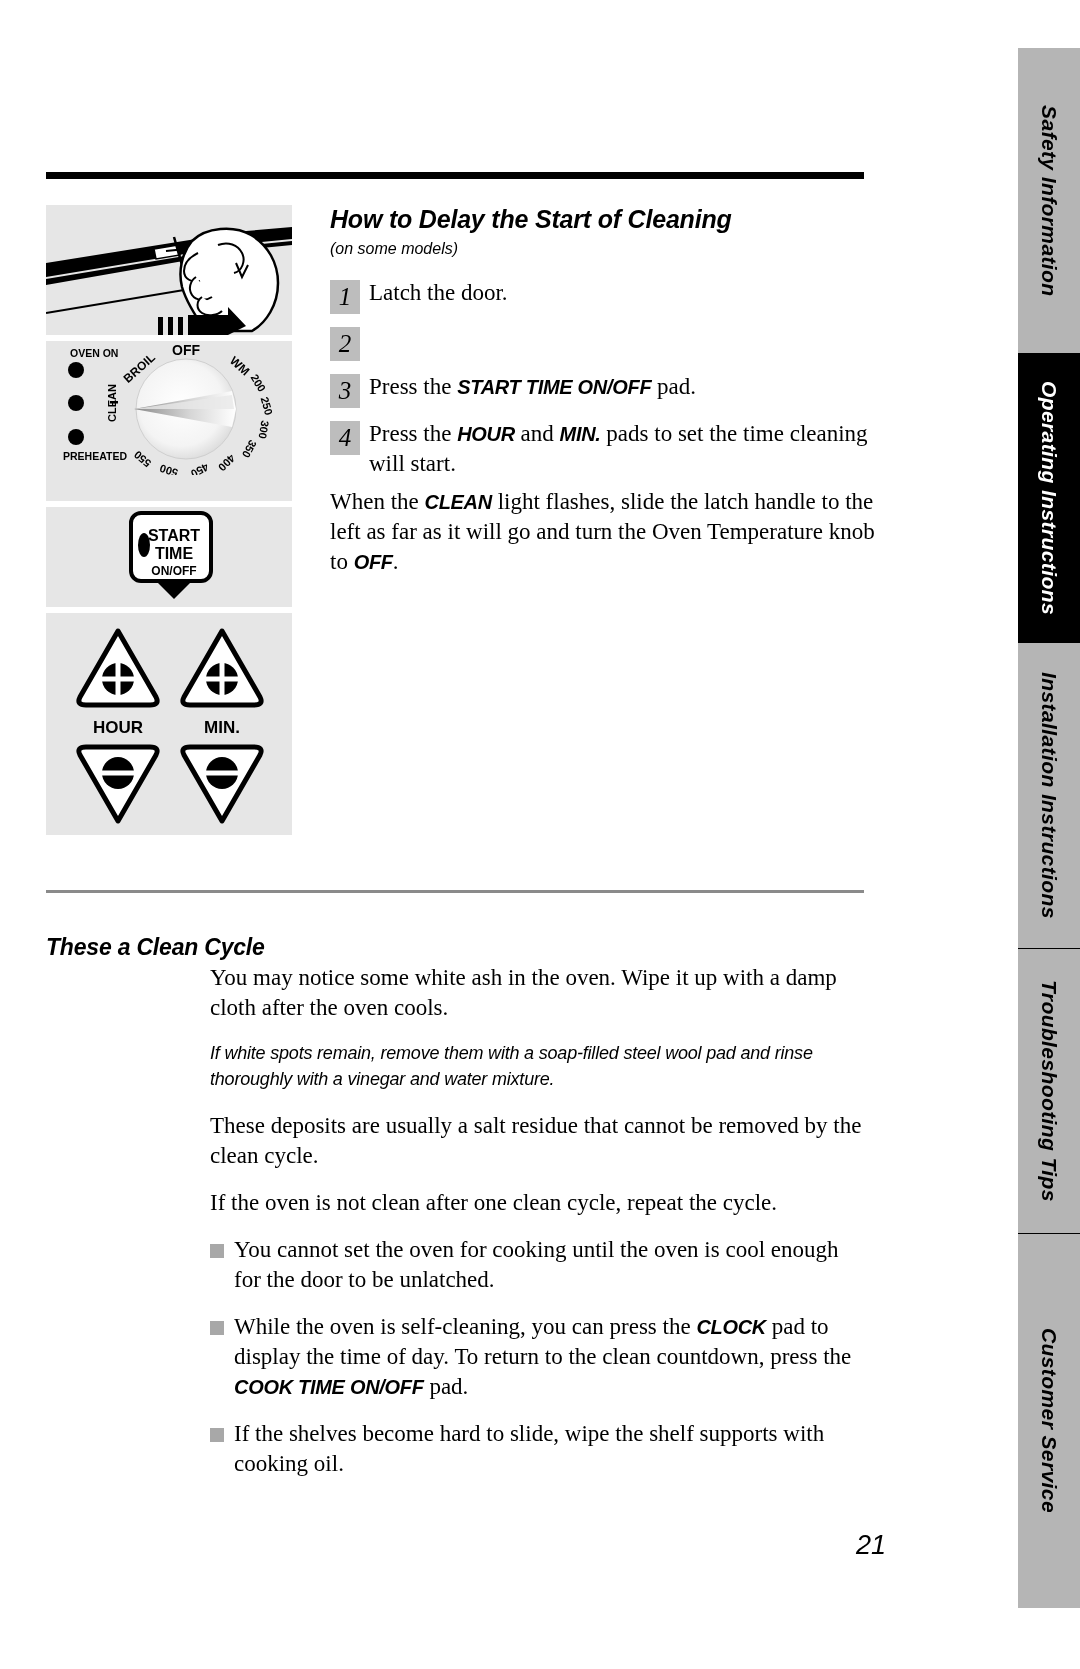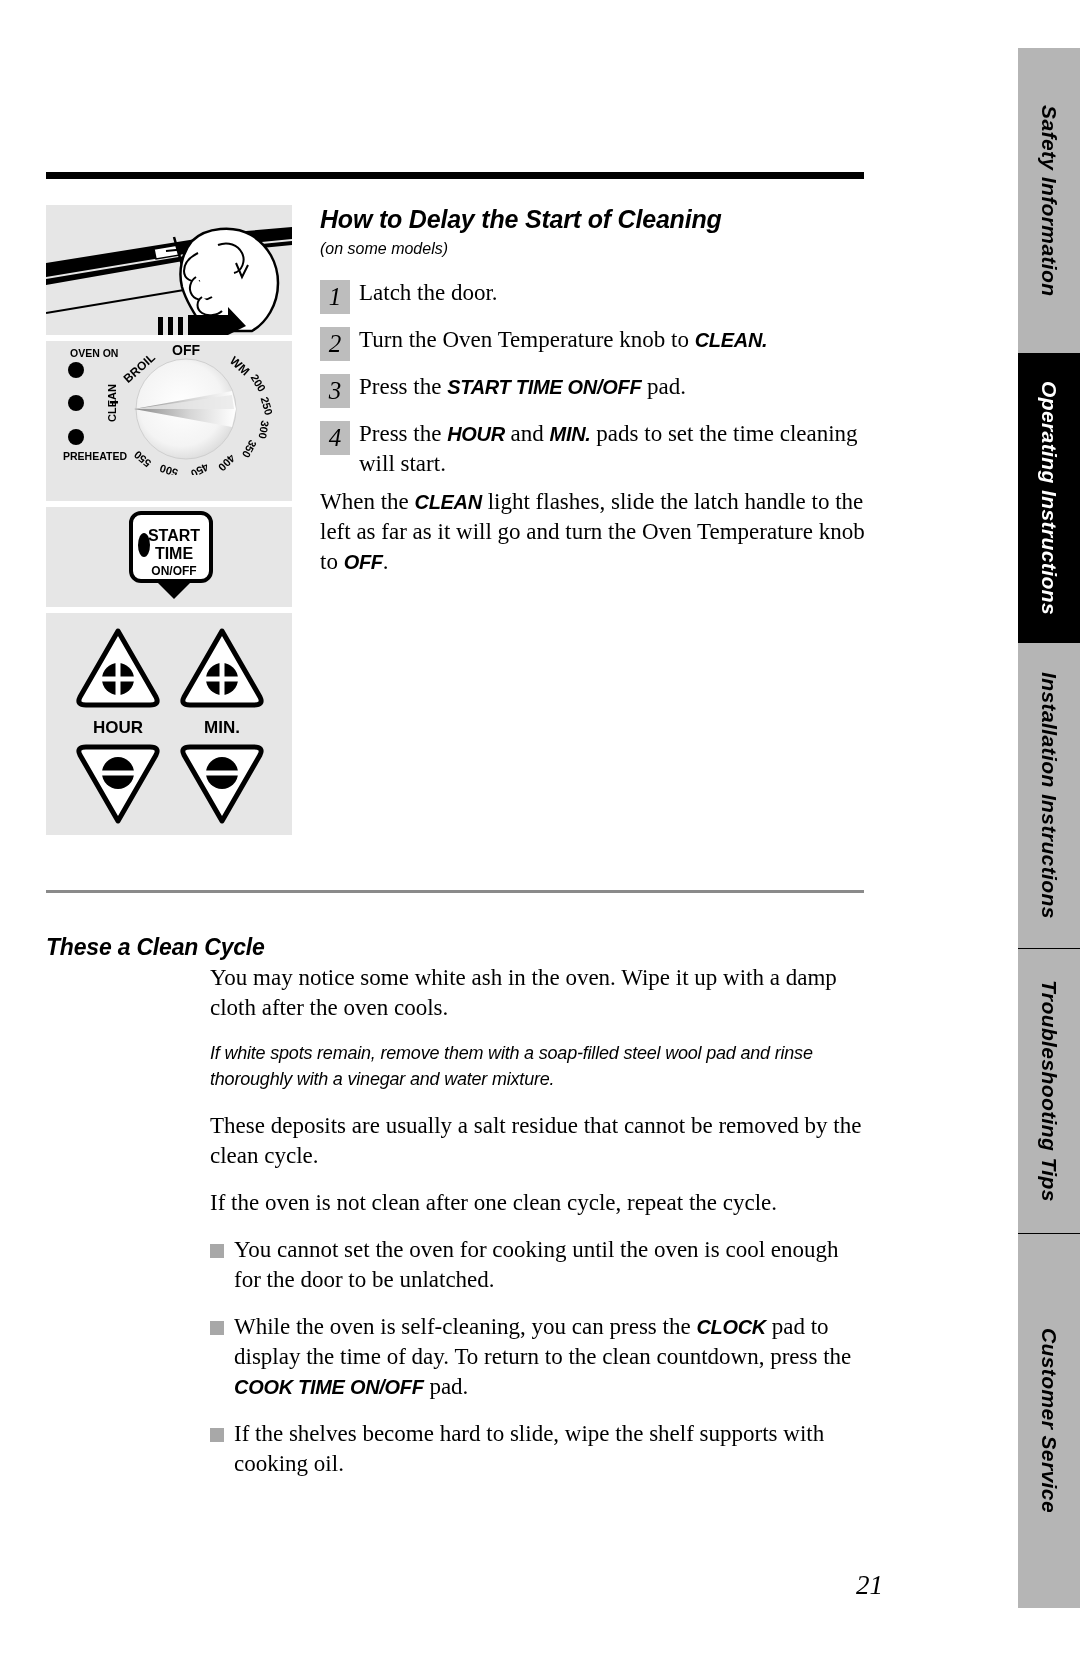--- a/index.html
+++ b/index.html
@@ -92,21 +92,21 @@
     overflow: hidden;
   }
   #fig-latch   { height: 130px; }
   #fig-knob    { height: 160px; }
   #fig-start   { height: 100px; }
   #fig-hourmin { height: 222px; }
 
   
   #text-column {
     position: absolute;
-    left: 320px;
+    left: 330px;
     top: 205px;
     width: 545px;
   }
   #section-title {
     font-family: "Liberation Sans", sans-serif;
     font-weight: bold;
     font-style: italic;
     font-size: 25px;
     letter-spacing: -0.2px;
     margin: 0 0 6px 0;
@@ -214,22 +214,22 @@
   }
   .bullet-text {
     font-family: "Liberation Serif", serif;
     font-size: 23px;
     line-height: 30px;
   }
 
   #page-number {
     position: absolute;
     left: 856px;
-    top: 1570px;
-    font-family: Liberation Serif, serif;
+    top: 1530px;
+    font-family: Liberation Sans, sans-serif;
     font-style: italic;
     font-size: 27px;
   }
 </style>
 </head>
 <body>
 
 <div id="page-body">
 
   <div id="top-rule"></div>
@@ -364,21 +364,20 @@
     <h1 id="section-title">How to Delay the Start of Cleaning</h1>
     <div id="section-subtitle">(on some models)</div>
 
     <div class="step">
       <div class="step-num">1</div>
       <div class="step-text"><span>Latch the door.</span></div>
     </div>
 
     <div class="step">
       <div class="step-num">2</div>
-      <div class="step-text"><span>Turn the Oven Temperature knob to </span><span class="pad">CLEAN.</span></div>
     </div>
 
     <div class="step">
       <div class="step-num">3</div>
       <div class="step-text"><span>Press the </span><span class="pad">START TIME ON/OFF</span><span> pad.</span></div>
     </div>
 
     <div class="step">
       <div class="step-num">4</div>
       <div class="step-text"><span>Press the </span><span class="pad">HOUR</span><span> and </span><span class="pad">MIN.</span><span> pads to set the time cleaning will start.</span></div>

